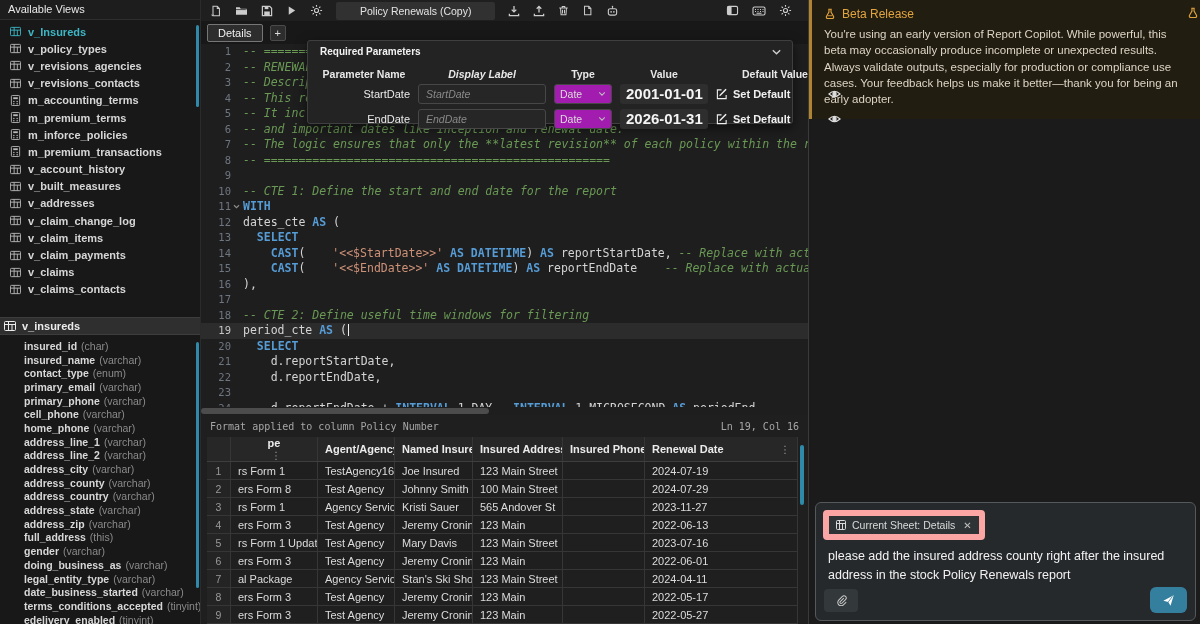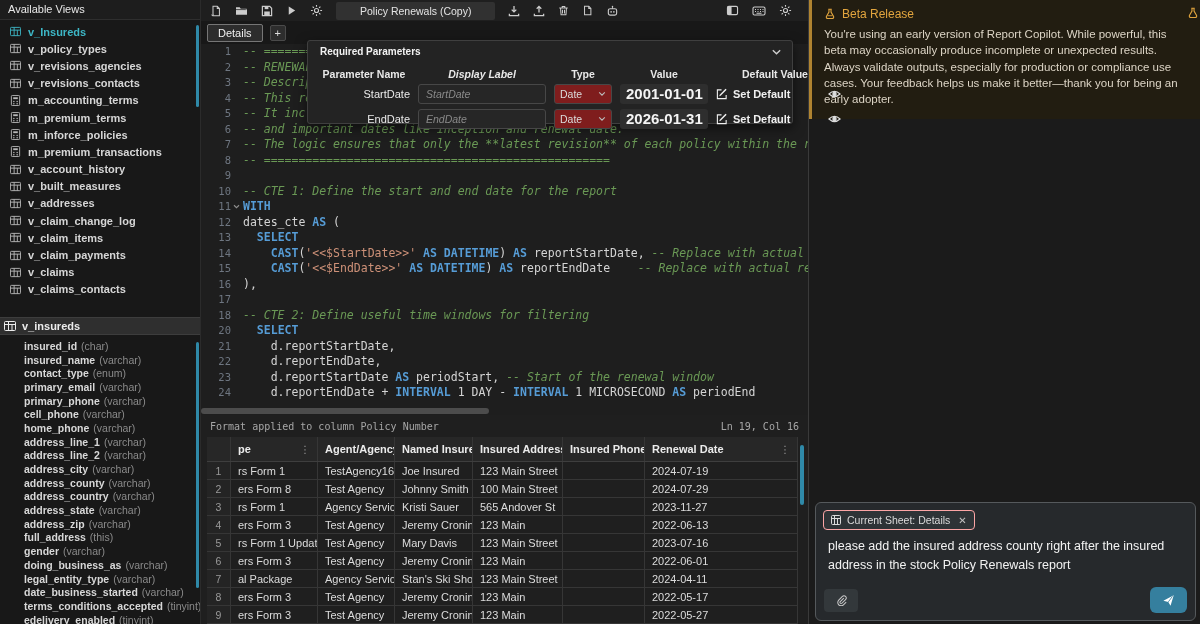--- a/index.html
+++ b/index.html
@@ -34,21 +34,21 @@
   
   #editor{position:absolute;top:44px;left:0;right:0;height:363px;background:#1e1e1e;overflow:hidden;font-family:"DejaVu Sans Mono",monospace;}
   .code-line{display:flex;height:15.5px;line-height:15.5px;font-size:11.5px;white-space:pre;}
   .code-line.cur{background:#2c2c2c;}
   .gutter{width:30px;flex:none;text-align:right;color:#6e7681;font-size:10.5px;position:relative;}
   .code-line.cur .gutter{color:#c6c6c6;}
   .fold{position:absolute;left:32px;top:1px;color:#8f8f8f;}
   .codetxt{padding-left:12px;}
   .tk-c{color:#6a9955;font-style:italic;}
   .tk-k{color:#569cd6;font-weight:700;}
-  .tk-s{color:#ce9178;}
+  .tk-s{color:#ce9178;margin-left:27px;}
   .tk-p{color:#d4d4d4;}
   .cursor{display:inline-block;width:1.5px;height:12px;background:#eeeeee;vertical-align:-2px;margin-left:1px;}
   .hscroll{position:absolute;top:407px;left:0;right:0;height:8px;background:#1e1e1e;}
   .hthumb{position:absolute;left:0;top:1px;width:288px;height:6px;background:#4c4c4c;border-radius:3px;}
 
   
   .statusbar{position:absolute;top:418px;left:0;right:0;height:16px;font-family:"DejaVu Sans Mono",monospace;font-size:10px;color:#a6a6a6;display:flex;align-items:center;justify-content:space-between;padding:0 9px;}
 
   
   #results{position:absolute;top:437px;left:6px;width:591px;bottom:0;overflow:hidden;background:#1f1f1f;}
@@ -64,33 +64,33 @@
   
   #params{position:absolute;left:106px;top:40px;width:486px;height:84px;background:#232323;border:1px solid #3f3f3f;border-radius:3px;box-shadow:0 4px 12px rgba(0,0,0,.55);z-index:5;box-sizing:border-box;}
   .p-title{display:flex;justify-content:space-between;align-items:center;height:17px;padding:2px 10px 0 12px;font-size:10px;font-weight:700;color:#f2f2f2;}
   .p-head,.p-row{display:flex;align-items:center;gap:8px;padding-left:10px;}
   .p-head{height:14px;font-size:10.5px;font-weight:700;color:#e8e8e8;margin-top:7px;}
   .p-head span{text-align:center;flex:none;}
   .ph-0{width:92px;}.ph-1{width:128px;font-style:italic;}.ph-2{width:58px;}.ph-3{width:88px;}.ph-4{width:118px;}
   .p-row{height:25px;font-size:11px;}
   .p-name{width:92px;text-align:right;color:#eaeaea;flex:none;}
   .p-input{width:128px;height:20px;box-sizing:border-box;background:#262626;border:1px solid #474747;border-radius:3px;display:flex;align-items:center;padding-left:7px;color:#8a8a8a;font-style:italic;font-size:10.5px;flex:none;}
-  .p-select{width:58px;height:20px;box-sizing:border-box;background:#7f1d1d;border:1px solid #474747;border-radius:3px;display:flex;align-items:center;justify-content:space-between;padding:0 5px;color:#dcdcdc;font-size:10.5px;flex:none;}
+  .p-select{width:58px;height:20px;box-sizing:border-box;background:#a21caf;border:1px solid #474747;border-radius:3px;display:flex;align-items:center;justify-content:space-between;padding:0 5px;color:#dcdcdc;font-size:10.5px;flex:none;}
   .p-value{width:88px;height:20px;box-sizing:border-box;background:#2e2e2e;border-radius:3px;display:flex;align-items:center;padding-left:6px;color:#f4f4f4;font-size:15px;font-weight:600;flex:none;}
   .p-default{display:flex;align-items:center;gap:5px;color:#f0f0f0;font-size:11px;font-weight:600;width:100px;flex:none;cursor:pointer;}
   .p-eye{color:#dddddd;margin-left:4px;cursor:pointer;}
 
   
   #right{position:absolute;left:808px;top:0;width:392px;height:624px;background:#1b1b1b;border-left:1px solid #3a3a3a;box-sizing:border-box;}
   .beta{position:relative;background:#221d11;border-left:3px solid #b08430;padding:7px 10px 11px 12px;box-sizing:border-box;}
   .beta-title{display:flex;align-items:center;gap:6px;color:#e2a53e;font-weight:400;font-size:12px;}
   .beta-flask-right{position:absolute;right:1px;top:7px;color:#e2a53e;}
   .beta-body{margin-top:5px;font-size:11.5px;line-height:1.42;color:#ddd5c6;max-width:372px;}
   #chat{position:absolute;left:6px;right:4px;top:502px;height:119px;background:#26292c;border:1px solid #55595c;border-radius:6px;box-sizing:border-box;}
-  .chip{display:inline-flex;align-items:center;gap:6px;margin:7px 0 0 7px;padding:3px 7px;background:#2e3336;border:1px solid #fca5a5;border-radius:4px;font-size:10.5px;color:#dadada;}
+  .chip{display:inline-flex;align-items:center;gap:6px;margin:7px 0 0 7px;padding:3px 7px;background:#2e3336;border:6px solid #fca5a5;border-radius:4px;font-size:10.5px;color:#dadada;}
   .chip .x{color:#c0c0c0;font-size:10px;margin-left:2px;cursor:pointer;}
   .chat-msg{padding:7px 12px 0 12px;font-size:12.5px;line-height:1.5;color:#f2f2f2;max-width:368px;}
   .attach-btn{position:absolute;left:8px;bottom:8px;width:34px;height:23px;background:#33383b;border-radius:4px;display:flex;align-items:center;justify-content:center;color:#c9c9c9;cursor:pointer;}
   .send-btn{position:absolute;right:8px;bottom:7px;width:37px;height:26px;background:#357f9e;border-radius:6px;display:flex;align-items:center;justify-content:center;color:#ffffff;cursor:pointer;}
 </style>
 </head>
 <body>
 
 <div id="app">
 
@@ -492,40 +492,41 @@
           <div class="code-line" style="position: relative;"><span class="gutter" style="position: relative;">11</span><span class="fold" style="left: 32px; top: 5px; position: absolute;"><svg viewBox="0 0 8 6" width="7" height="5" fill="none" stroke="currentColor" stroke-width="1.3">
                 <path d="M1 1.5l3 3 3-3"></path>
               </svg></span><span class="codetxt"><span class="tk-k">WITH</span></span></div>
           <div class="code-line"><span class="gutter">12</span><span class="codetxt"><span class="tk-p">dates_cte </span><span class="tk-k">AS</span><span class="tk-p"> (</span></span></div>
           <div class="code-line"><span class="gutter">13</span><span class="codetxt"><span class="tk-p">  </span><span class="tk-k">SELECT</span></span></div>
           <div class="code-line"><span class="gutter">14</span><span class="codetxt"><span class="tk-p">    </span><span class="tk-k">CAST</span><span class="tk-p">(</span><span class="tk-s">'&lt;&lt;$StartDate&gt;&gt;'</span><span class="tk-p"> </span><span class="tk-k">AS</span><span class="tk-p"> </span><span class="tk-k">DATETIME</span><span class="tk-p">) </span><span class="tk-k">AS</span><span class="tk-p"> reportStartDate, </span><span class="tk-c">-- Replace with actual report star</span></span></div>
           <div class="code-line"><span class="gutter">15</span><span class="codetxt"><span class="tk-p">    </span><span class="tk-k">CAST</span><span class="tk-p">(</span><span class="tk-s">'&lt;&lt;$EndDate&gt;&gt;'</span><span class="tk-p"> </span><span class="tk-k">AS</span><span class="tk-p"> </span><span class="tk-k">DATETIME</span><span class="tk-p">) </span><span class="tk-k">AS</span><span class="tk-p"> reportEndDate    </span><span class="tk-c">-- Replace with actual report end</span></span></div>
           <div class="code-line"><span class="gutter">16</span><span class="codetxt"><span class="tk-p">),</span></span></div>
           <div class="code-line"><span class="gutter">17</span><span class="codetxt"></span></div>
           <div class="code-line"><span class="gutter">18</span><span class="codetxt"><span class="tk-c">-- CTE 2: Define useful time windows for filtering</span></span></div>
+          <div class="code-line cur"><span class="gutter">19</span><span class="codetxt"><span class="tk-p">period_cte </span><span class="tk-k">AS</span><span class="tk-p"> (</span><span class="cursor"></span></span></div>
           <div class="code-line"><span class="gutter">20</span><span class="codetxt"><span class="tk-p">  </span><span class="tk-k">SELECT</span></span></div>
           <div class="code-line"><span class="gutter">21</span><span class="codetxt"><span class="tk-p">    d.reportStartDate,</span></span></div>
           <div class="code-line"><span class="gutter">22</span><span class="codetxt"><span class="tk-p">    d.reportEndDate,</span></span></div>
-          <div class="code-line"><span class="gutter">23</span><span class="codetxt"><span class="tk-p">    d.reportStartDate </span><span class="tk-k">AS</span><span class="tk-p"> periodStart, </span><span class="tk-c">-- Start of the renewal window</span></span></div>
+          <div class="code-line"><span class="gutter">23</span></div>
           <div class="code-line"><span class="gutter">24</span><span class="codetxt"><span class="tk-p">    d.reportEndDate + </span><span class="tk-k">INTERVAL</span><span class="tk-p"> 1 DAY - </span><span class="tk-k">INTERVAL</span><span class="tk-p"> 1 MICROSECOND </span><span class="tk-k">AS</span><span class="tk-p"> periodEnd</span></span></div>
         </div>
       </div>
     <div class="hscroll">
         <span class="hthumb"></span>
       </div>
 
     <div class="statusbar">
       <span>Format applied to column Policy Number</span>
       <span>Ln 19, Col 16</span>
     </div>
 
     <div id="results">
         <div class="tr head">
           <span class="cell rn" style="width: 24px;"></span>
-          <span class="cell" style="width: 87px;">
+          <span class="cell" style="width: 87px; flex-direction: column;">
             <span>pe</span>
             <span class="dots">⋮</span>
           </span>
           <span class="cell" style="width: 77px;">
             <span>Agent/Agency</span>
           </span>
           <span class="cell" style="width: 78px;">
             <span>Named Insured</span>
           </span>
           <span class="cell" style="width: 90px;">

